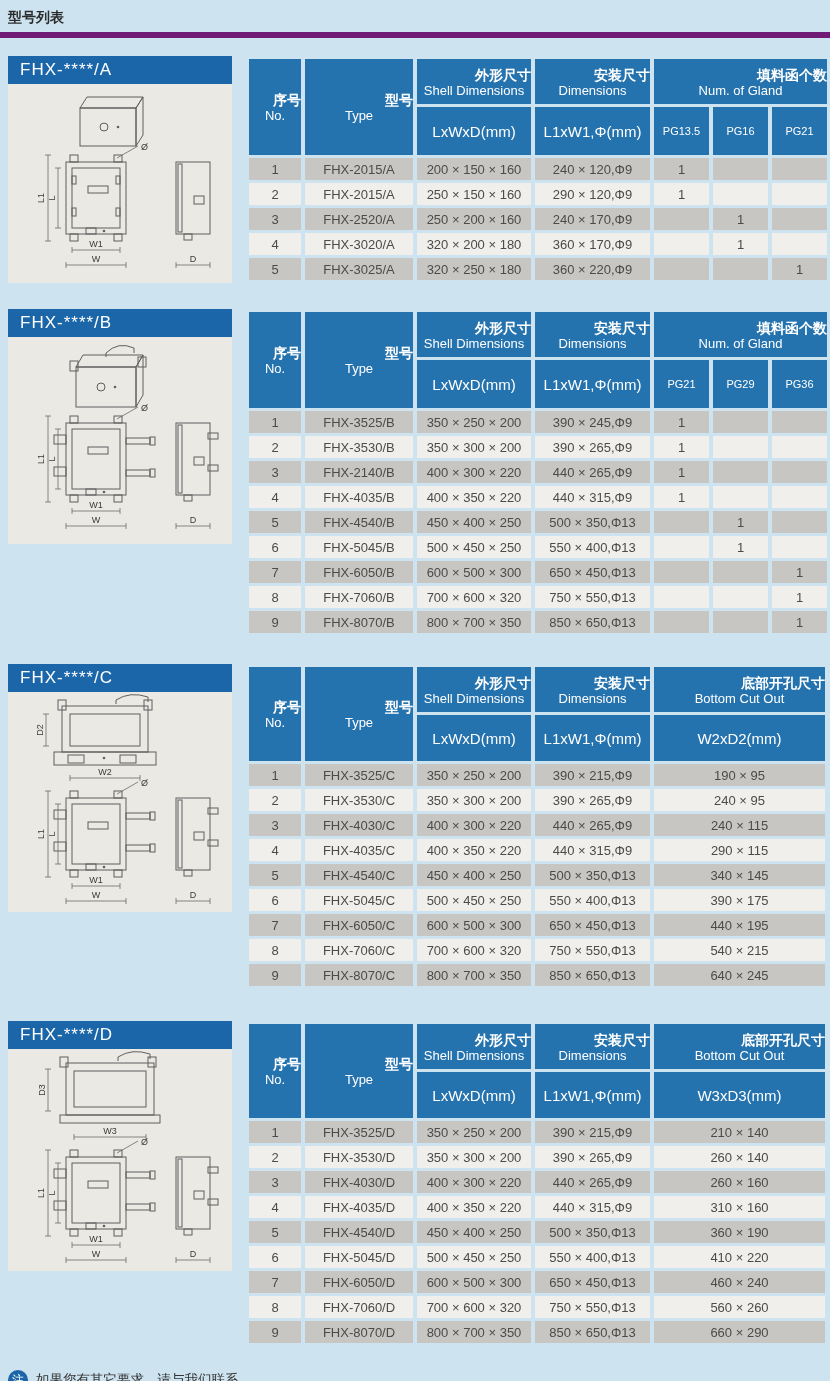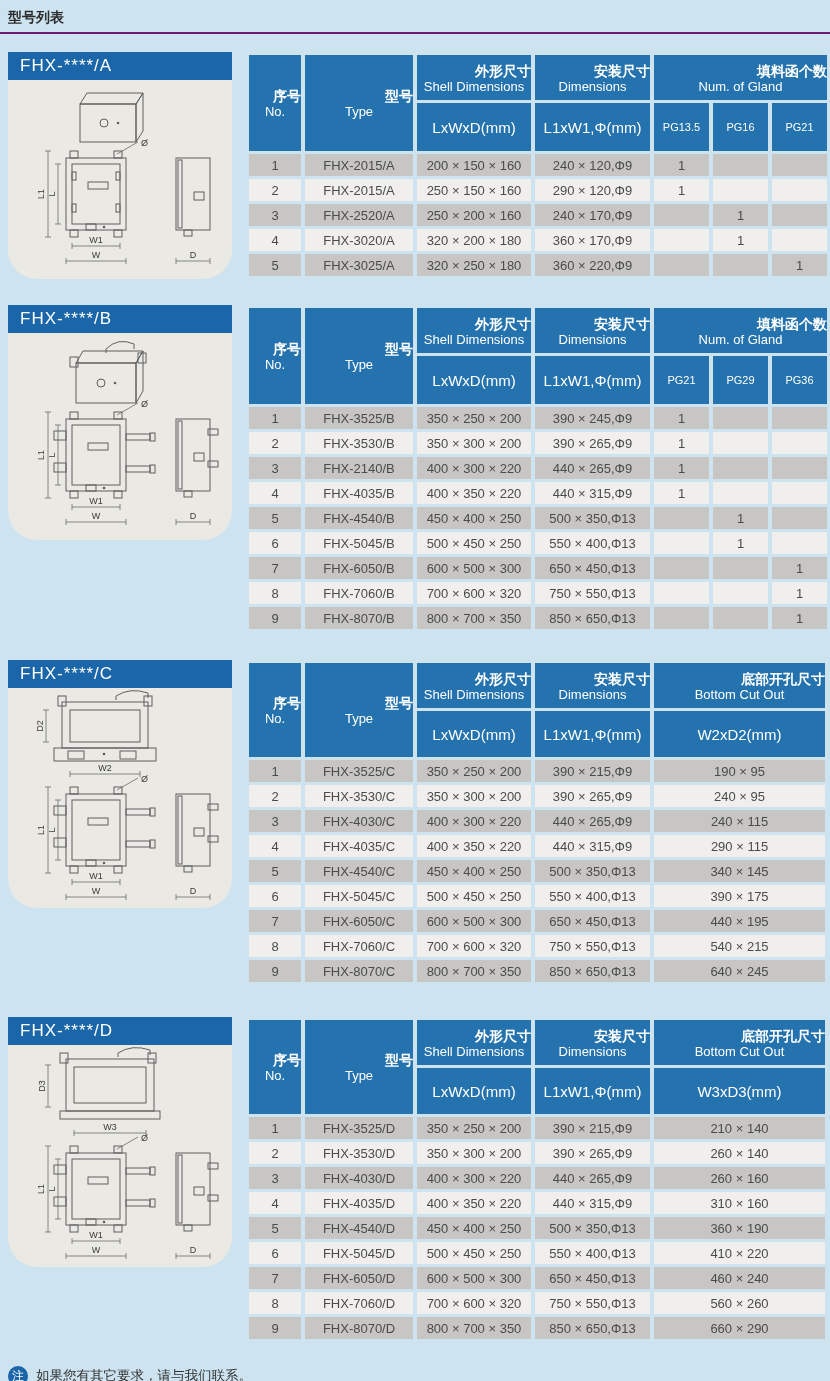--- a/index.html
+++ b/index.html
@@ -4,32 +4,32 @@
 <style>
   * { box-sizing: border-box; }
   html,body { margin:0; padding:0; }
   body {
     width:830px; height:1381px; overflow:hidden;
     background:#cde4f0;
     font-family:"Liberation Sans","DejaVu Sans",sans-serif;
     color:#333;
   }
   
-  .page-header { padding:8px 0 5px 8px; border-bottom:2px solid #701a75; }
+  .page-header { padding:8px 0 5px 8px; border-bottom:6px solid #701a75; }
   .page-title { font-size:14px; font-weight:bold; color:#2b2b2b; }
 
   
   .section { display:flex; align-items:flex-start; padding-left:8px; }
   .sec-a { margin-top:18px; }
   .sec-b { margin-top:26px; }
   .sec-c { margin-top:28px; }
   .sec-d { margin-top:32px; }
 
   
-  .panel { width:224px; flex:none; background:#eae9e4;border-radius:29px; }
+  .panel { width:224px; flex:none; background:#eae9e4; }
   .panel-title {
     height:28px; background:#1b66a8; color:#fff;
     font-size:17px; letter-spacing:1px;
     display:flex; align-items:center; padding-left:12px;
   }
   .panel-body { display:block; }
   .dwg rect, .dwg line, .dwg polygon, .dwg polyline, .dwg circle, .dwg path {
     stroke:#5f5f5f; fill:none; stroke-width:1;
   }
   .dwg .solid { fill:#5f5f5f; stroke:none; }

